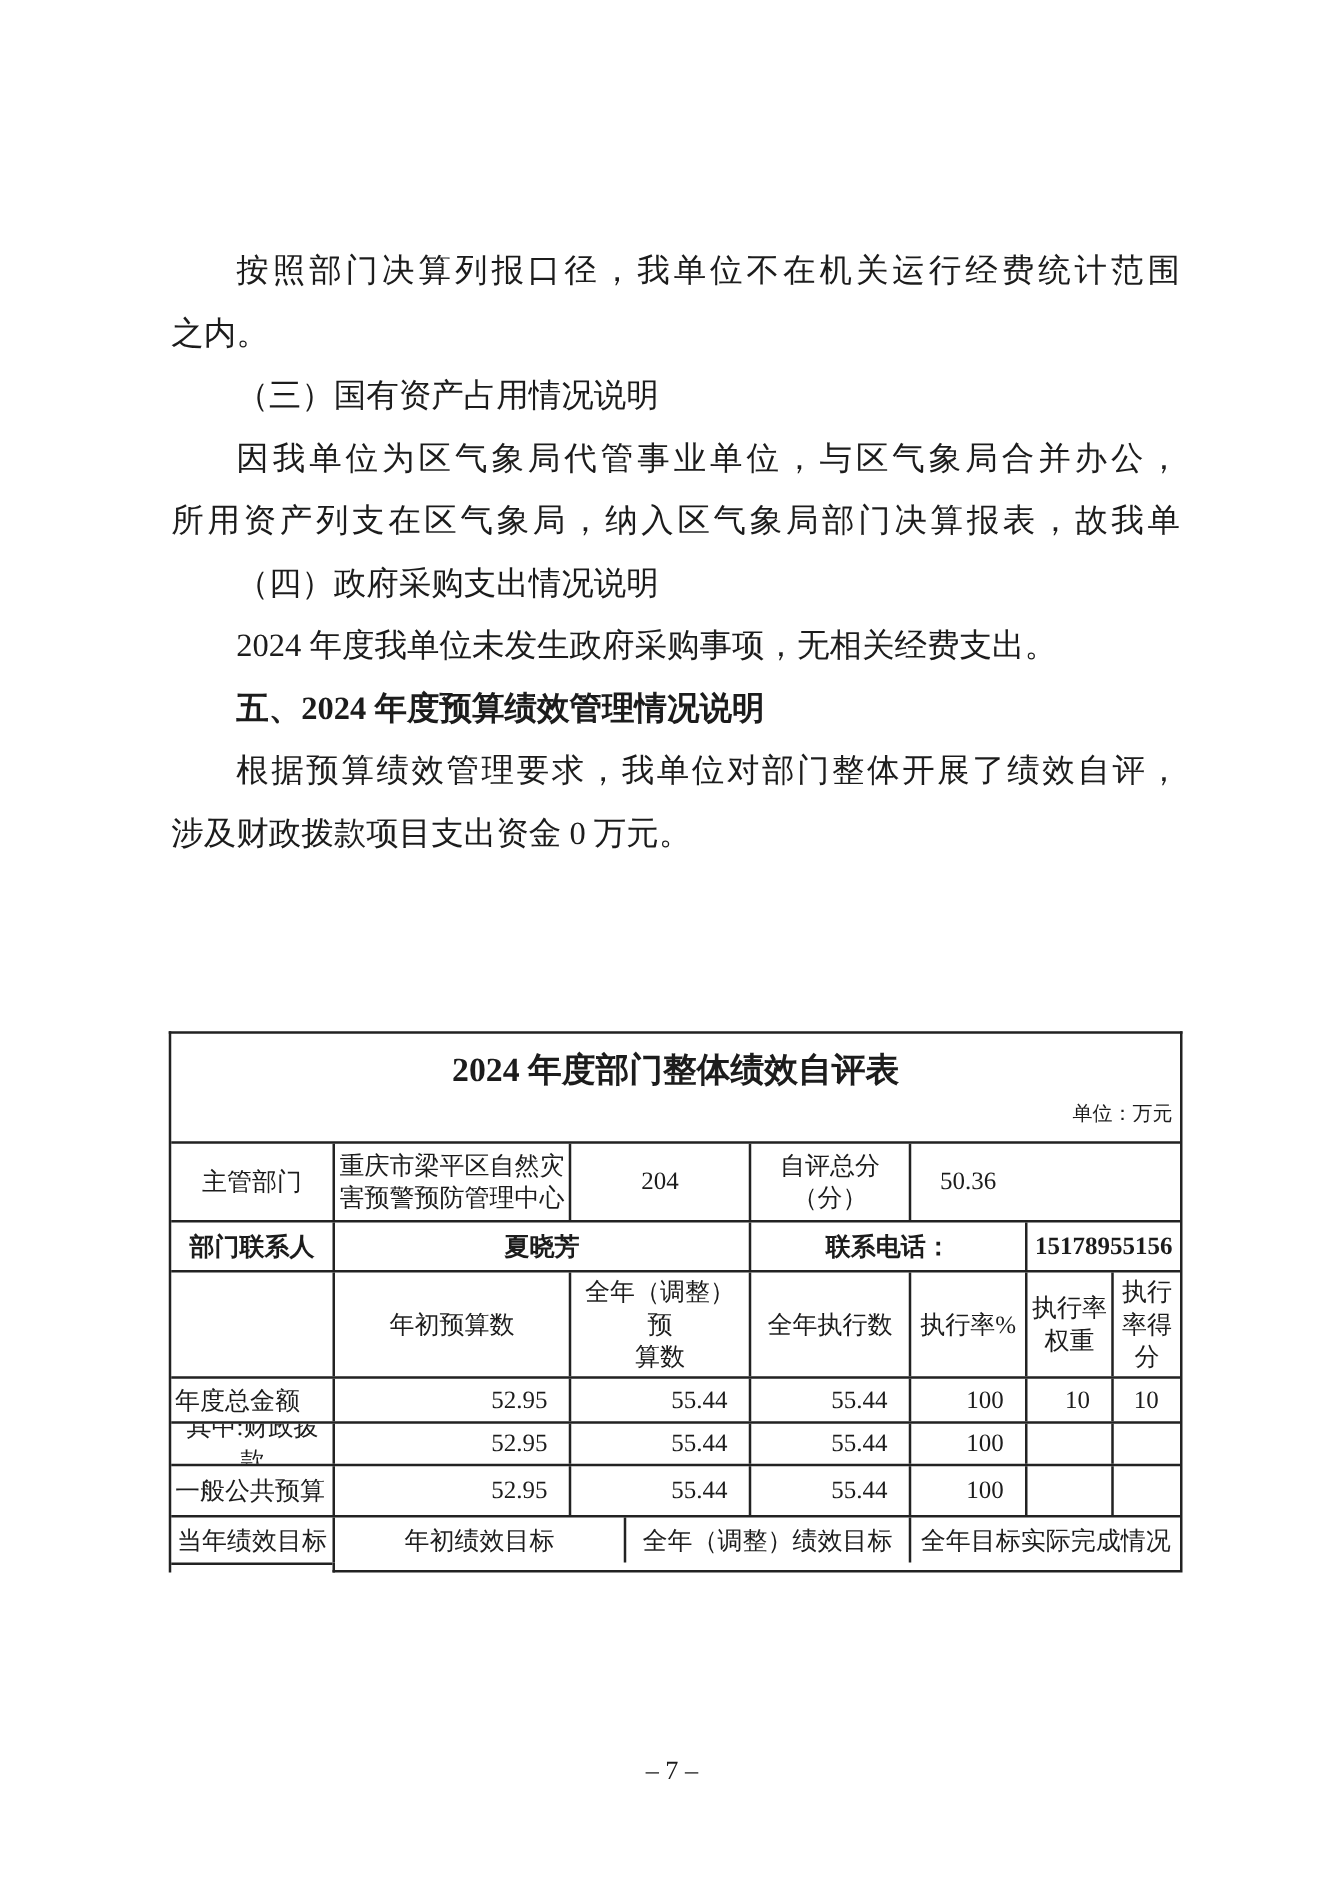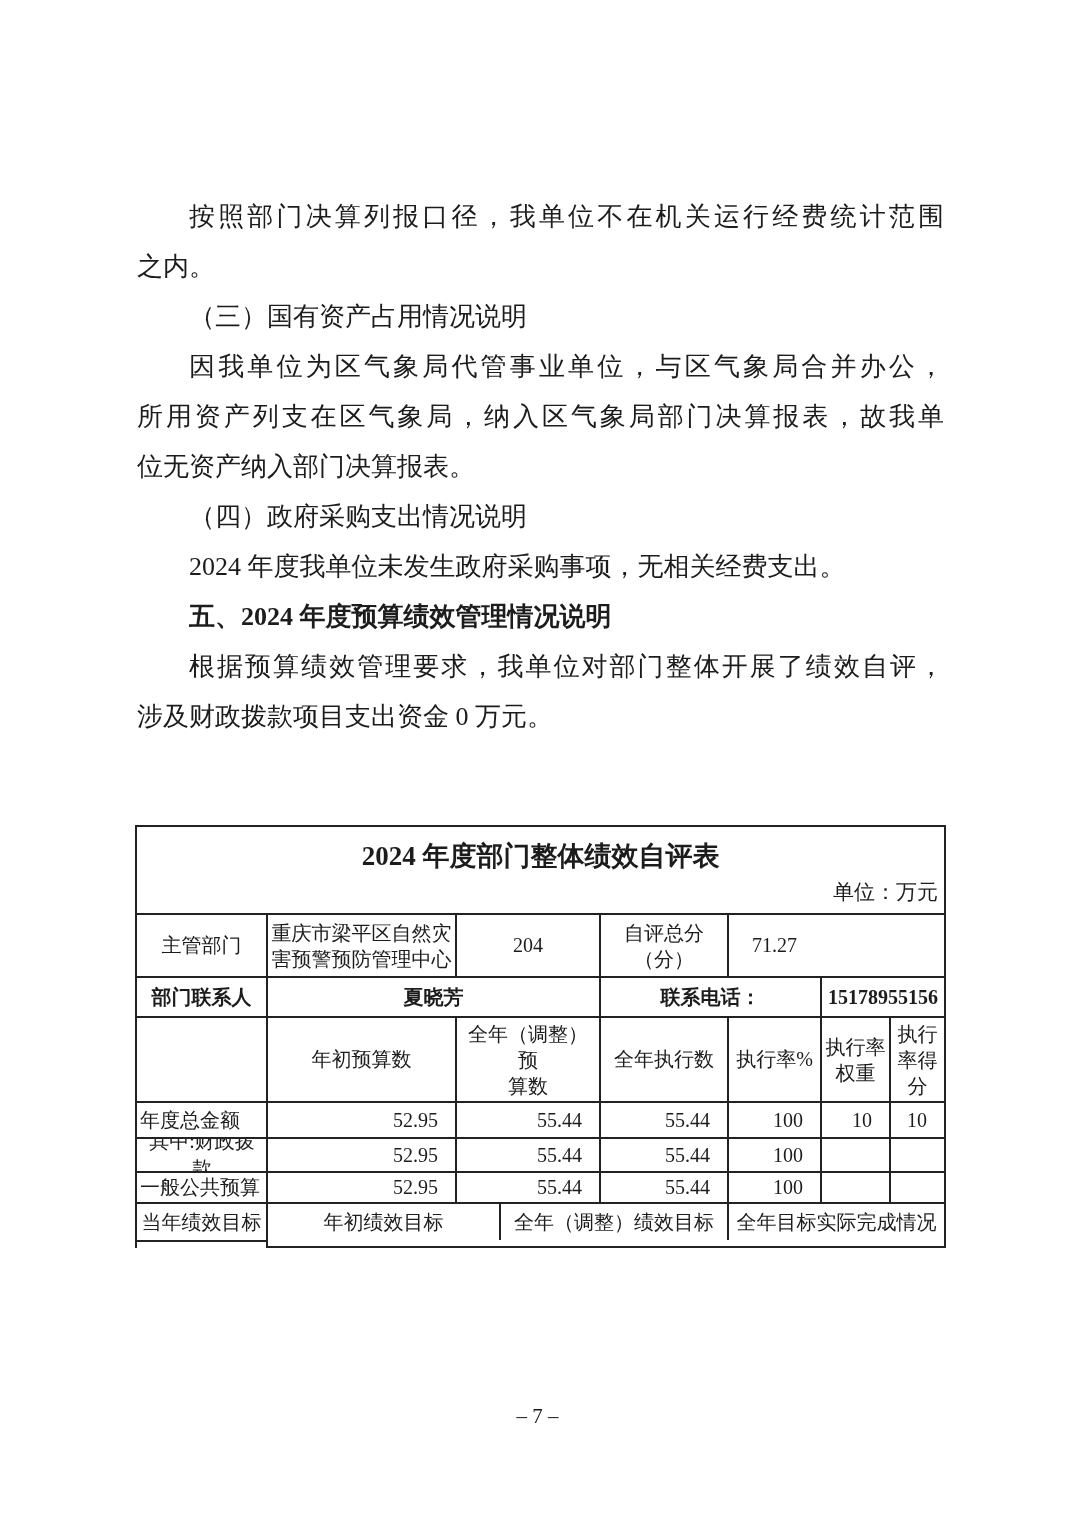--- a/index.html
+++ b/index.html
@@ -16,26 +16,26 @@
   .line.j { text-align:justify; text-align-last:justify; }
   .line.bold { font-weight:bold; }
   
   .tbl { position:absolute; left:135px; top:825px; width:811px;
          box-sizing:border-box; border:2px solid #222; border-bottom:none;
          font-size:20px; }
   .row { display:grid; border-top:2px solid #222; box-sizing:border-box; }
   .row.first { border-top:none; }
   .r-title { display:block; height:86px; padding:8px 4px 0; box-sizing:border-box; }
   .tbl-title { text-align:center; font-weight:bold; font-size:27px; line-height:42px; }
-  .tbl-unit  { text-align:right; font-size:21px; line-height:30px; padding-right:2px; }
+  .tbl-unit  { text-align:right; font-size:16px; line-height:30px; padding-right:2px; }
   .r1 { grid-template-columns:129px 189px 144px 128px 93px 1fr; height:63px; }
   .r2 { grid-template-columns:129px 333px 221px 1fr; height:40px;font-weight:bold; }
   .r3 { grid-template-columns:129px 189px 144px 128px 93px 69px 1fr; height:85px; }
   .rdata { grid-template-columns:129px 189px 144px 128px 93px 69px 1fr; }
-  .r4 { height:36px; } .r5 { height:34px; } .r6 { height:31px; }
+  .r4 { height:36px; } .r5 { height:34px; } .r6 { height:41px; }
   .r7 { grid-template-columns:129px 233px 228px 1fr; height:38px; }
   .r8 { grid-template-columns:129px 1fr; height:8px; border-top:none; }
   .c { border-left:2px solid #222; box-sizing:border-box;
        display:flex; align-items:center; justify-content:center;
        text-align:center; padding:0 2px; overflow:hidden; }
   .c:first-child { border-left:none; }
   .c.num { justify-content:flex-end; padding-right:17px; }
   .c.lbl { justify-content:flex-start; padding-left:3px; }
   .c.pre { white-space:pre-line; line-height:26px; }
   .r8 .strip-left { border:none; border-top:2px solid #222; }
@@ -47,21 +47,20 @@
 <body>
 
 <div class="page">
 
   <div class="body-text">
     <div class="line indent j">按照部门决算列报口径，我单位不在机关运行经费统计范围</div>
     <div class="line">之内。</div>
     <div class="line indent">（三）国有资产占用情况说明</div>
     <div class="line indent j">因我单位为区气象局代管事业单位，与区气象局合并办公，</div>
     <div class="line j">所用资产列支在区气象局，纳入区气象局部门决算报表，故我单</div>
-    <div class="line">位无资产纳入部门决算报表。</div>
     <div class="line indent">（四）政府采购支出情况说明</div>
     <div class="line indent">2024 年度我单位未发生政府采购事项，无相关经费支出。</div>
     <div class="line indent bold">五、2024 年度预算绩效管理情况说明</div>
     <div class="line indent j">根据预算绩效管理要求，我单位对部门整体开展了绩效自评，</div>
     <div class="line">涉及财政拨款项目支出资金 0 万元。</div>
   </div>
 
   <div class="tbl">
 
     <div class="row first r-title">
@@ -69,21 +68,21 @@
       <div class="tbl-unit">单位：万元</div>
     </div>
 
     <div class="row r1">
       <div class="c">主管部门</div>
       <div class="c pre">重庆市梁平区自然灾
 害预警预防管理中心</div>
       <div class="c">204</div>
       <div class="c pre">自评总分
 （分）</div>
-      <div class="c">71.27</div>
+      <div class="c">50.36</div>
     </div>
 
     <div class="row r2">
       <div class="c">部门联系人</div>
       <div class="c">夏晓芳</div>
       <div class="c">联系电话：</div>
       <div class="c">15178955156</div>
     </div>
 
     <div class="row r3">

